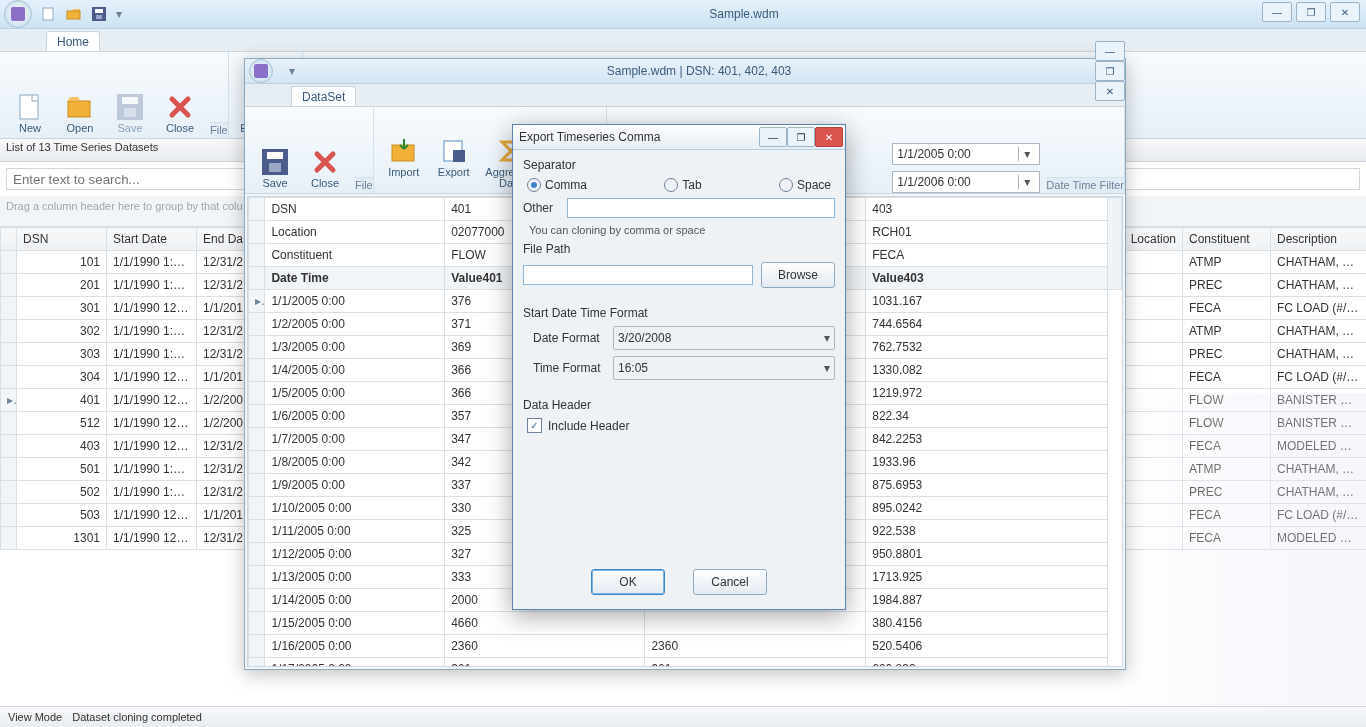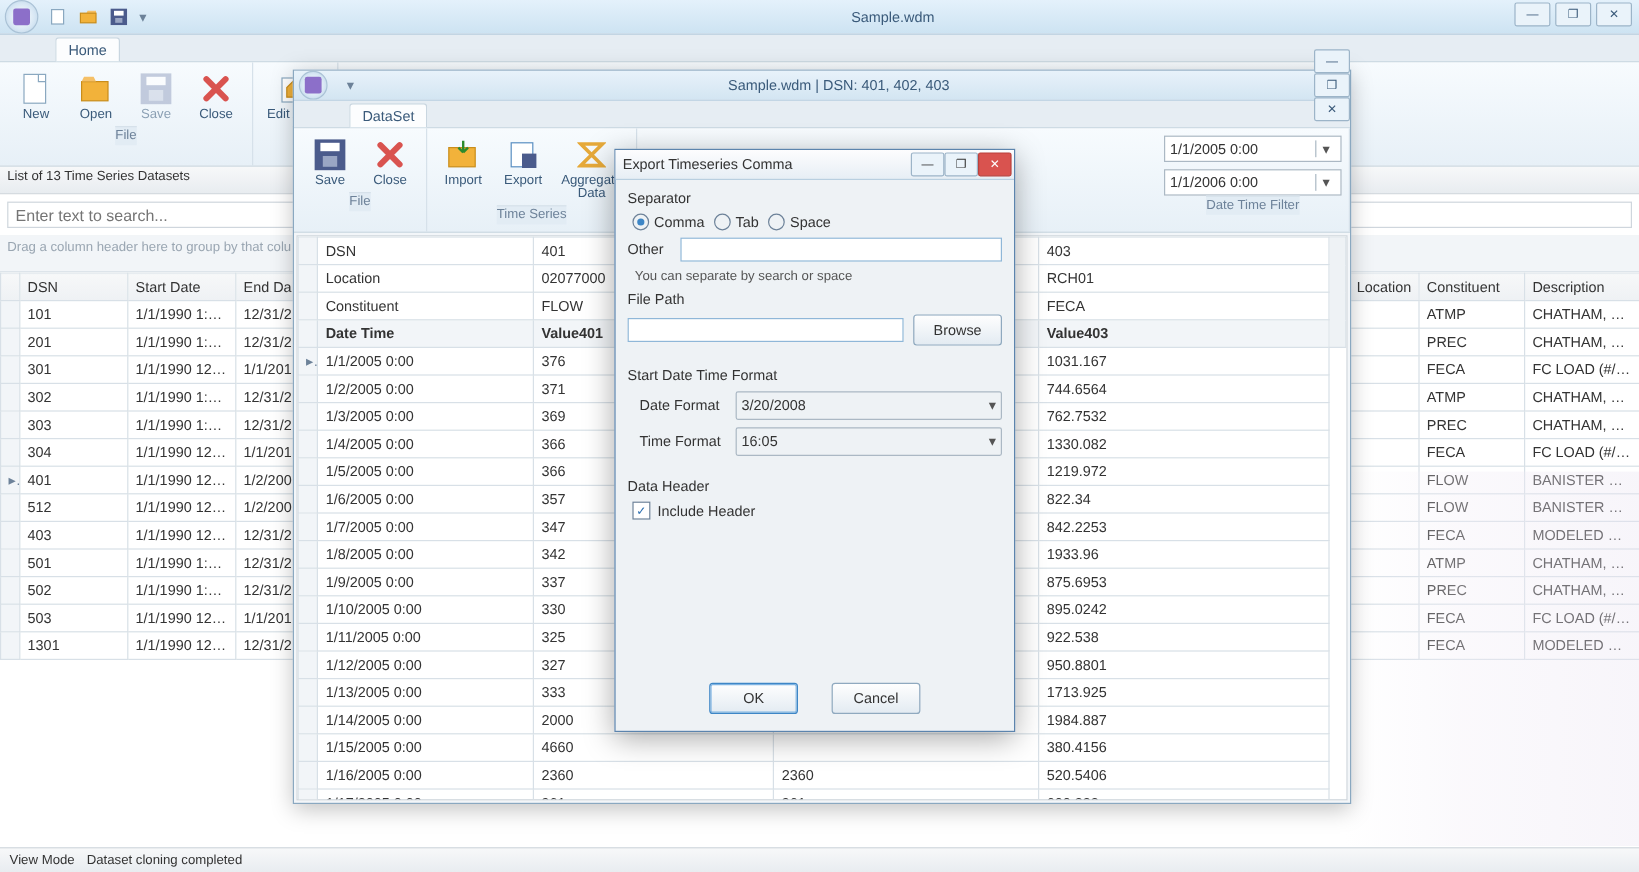--- a/index.html
+++ b/index.html
@@ -7,36 +7,36 @@
 .titlebar{height:28px;background:linear-gradient(#e4f1fb,#cde3f2);display:flex;align-items:center;position:relative;border-bottom:1px solid #b9cfe0}
 .titlebar .title{flex:1;text-align:center;color:#3a5a7a;font-size:12px}
 .titlebar .qat{display:flex;gap:10px;align-items:center;padding-left:10px}
 .titlebar .wbtns{position:absolute;right:6px;top:2px;display:flex;gap:4px}
 .wbtn{width:28px;height:18px;border:1px solid #9cb4c8;background:#eaf3fa;border-radius:2px;display:flex;align-items:center;justify-content:center;font-size:10px;color:#3a5a7a;cursor:pointer}
 .applogo{width:26px;height:26px;border-radius:50%;background:radial-gradient(#fff,#d7e7f4 60%,#b6cee2);border:1px solid #aac2d6;margin-left:4px;display:flex;align-items:center;justify-content:center}
 .applogo .doc{width:14px;height:14px;background:#8c6fc9;border-radius:2px}
 .tabrow{height:22px;background:#e6edf3;display:flex;align-items:flex-end;padding-left:46px;border-bottom:1px solid #c9d6e0}
 .tab{padding:3px 10px 2px;border:1px solid #c9d6e0;border-bottom:none;background:#fcfdfe;font-size:12px;color:#3a5a7a;border-radius:3px 3px 0 0;cursor:pointer}
 .ribbon{height:86px;background:linear-gradient(#f7fbfe,#e7f0f7);border-bottom:1px solid #c9d6e0;display:flex}
-.rgroup{display:flex;flex-direction:column;align-items:center;border-right:1px solid #d6e1ea}
+.rgroup{display:flex;flex-direction:row;align-items:flex-end;border-right:1px solid #d6e1ea}
 .rgroup .items{display:flex;padding:4px 6px 0;gap:2px}
 .rbtn{width:44px;display:flex;flex-direction:column;align-items:center;gap:2px;padding:4px 2px;border-radius:3px;cursor:pointer}
 .rbtn .ico{width:28px;height:28px;display:flex;align-items:center;justify-content:center}
 .rbtn .lbl{font-size:11px;color:#3a5a7a;text-align:center;line-height:11px}
 .rgroup .cap{font-size:11px;color:#6d8299;text-align:center;padding:1px 0 2px;background:#e2ecf4;border-top:1px solid #d6e1ea}
 .listhdr{height:18px;background:linear-gradient(#f7f8f9,#e8ecf0);border-bottom:1px solid #cfd6dd;padding:2px 6px;color:#333;font-size:11px}
 .searchwrap{padding:6px;background:#fff}
 .searchbox{width:100%;border:1px solid #cfd6dd;height:22px;padding:2px 6px;color:#9aa6b2;box-sizing:border-box}
 .grouprow{height:22px;background:#f2f5f8;color:#9aa6b2;font-size:11px;padding:4px 6px;border-bottom:1px solid #d8e0e7}
 .mainbody{flex:1;display:flex;flex-direction:column;position:relative;background:#fff}
 .gridwrap{flex:1;position:relative;overflow:hidden}
 table.grid{border-collapse:collapse;width:100%;font-size:12px;table-layout:fixed}
 table.grid th,table.grid td{border:1px solid #d8e0e7;padding:2px 6px;height:18px;text-align:left;white-space:nowrap;overflow:hidden;text-overflow:ellipsis}
 table.grid th{background:linear-gradient(#f7f8f9,#eef1f4);color:#333;font-weight:normal}
-table.grid td.num{text-align:left}
+table.grid td.num{text-align:right}
 .rowind{width:14px;background:#f2f5f8;border:1px solid #d8e0e7;text-align:center;color:#6d8299}
 .statusbar{position:absolute;bottom:0;left:0;right:0;height:20px;background:linear-gradient(#f7f8f9,#e8ecf0);border-top:1px solid #cfd6dd;display:flex;align-items:center;padding:0 8px;font-size:11px;color:#333;gap:10px}
 
 .childwin{position:absolute;left:244px;top:58px;width:880px;height:610px;background:#f3f6f9;border:1px solid #8aa8c0;box-shadow:0 4px 18px rgba(0,0,0,.25);display:flex;flex-direction:column}
 .childwin .ctitle{height:24px;background:linear-gradient(#e8f2fa,#d3e5f2);display:flex;align-items:center;position:relative;border-bottom:1px solid #b9cfe0}
 .childwin .ctitle .t{flex:1;text-align:center;color:#3a5a7a;font-size:12px}
 .childwin .ctitle .wbtns{right:4px;top:2px}
 .childwin .tabrow{}
 .childwin .ribbon{height:86px}
 .childwin .body{flex:1;position:relative;padding:2px;overflow:hidden}
@@ -604,39 +604,39 @@
     <div class="dtitle">
       <div class="t">Export Timeseries Comma</div>
       <div class="dbtns">
         <div class="dbtn">—</div>
         <div class="dbtn">❐</div>
         <div class="dbtn close">✕</div>
       </div>
     </div>
     <div class="dbody">
       <div class="seclabel">Separator</div>
-      <div class="row" style="padding:0 4px">
+      <div class="row" style="justify-content:space-between;padding:0 4px">
         <div class="radio sel">
             <span class="o"></span>
             <span>Comma</span>
           </div>
         <div class="radio">
             <span class="o"></span>
             <span>Tab</span>
           </div>
         <div class="radio">
             <span class="o"></span>
             <span>Space</span>
           </div>
       </div>
       <div class="row">
           <span style="width:36px">Other</span>
           <input type="text" style="">
         </div>
-      <div class="hint">You can separate by search or space</div>
+      <div class="hint">You can cloning by comma or space</div>
       <div class="seclabel">File Path</div>
       <div class="row">
           <input type="text" style="">
           <div class="btn">Browse</div>
         </div>
 
       <div style="height:6px"></div>
       <div class="seclabel">Start Date Time Format</div>
       <div class="row" style="padding-left:10px">
           <span style="width:72px">Date Format</span>

